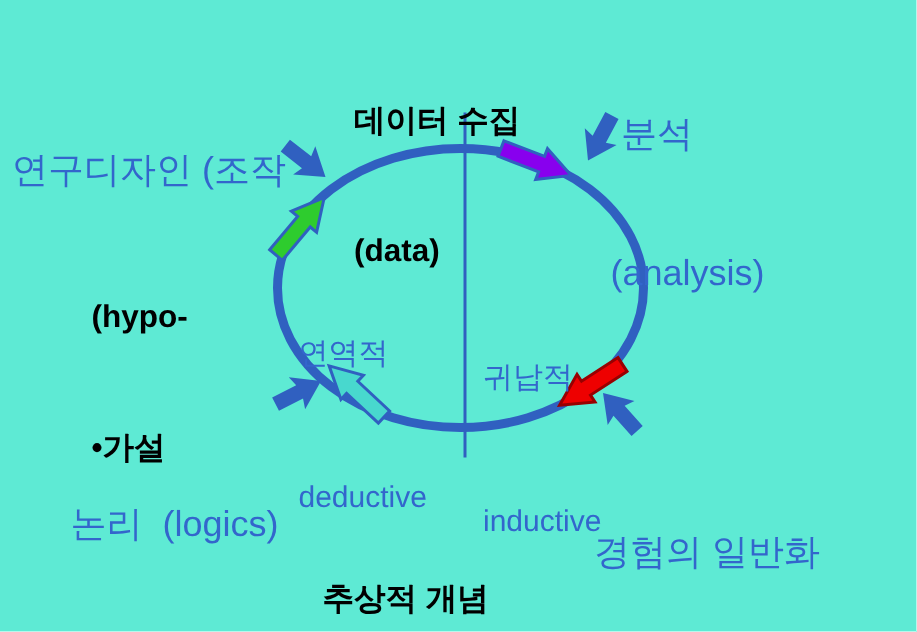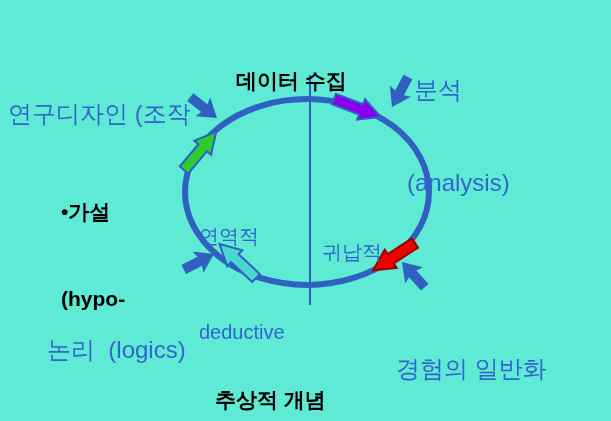--- a/index.html
+++ b/index.html
@@ -31,44 +31,46 @@
     <path d="M0,-5.5 L29,-5.5 L29,-11 L50,0 L29,11 L29,5.5 L0,5.5 Z" transform="translate(256,278) rotate(-137)" stroke="#3060C0" stroke-width="2" fill="#48D8CE"></path>
 
     <path d="M0,0 L-18,12 L-16,5 L-34,5 L-34,-5 L-16,-5 L-18,-12 Z" transform="translate(217,118) rotate(38)" fill="#3060C0"></path>
     <path d="M0,0 L-18,12 L-16,5 L-34,5 L-34,-5 L-16,-5 L-18,-12 Z" transform="translate(392,107) rotate(118)" fill="#3060C0"></path>
     <path d="M0,0 L-18,12 L-16,5 L-34,5 L-34,-5 L-16,-5 L-18,-12 Z" transform="translate(214,254) rotate(-27)" fill="#3060C0"></path>
     <path d="M0,0 L-18,12 L-16,5 L-34,5 L-34,-5 L-16,-5 L-18,-12 Z" transform="translate(402,262) rotate(-132)" fill="#3060C0"></path>
   </svg>
 
   <div class="lbl black" style="left:236px;top:8px;">
     <div>데이터 수집</div>
+    <div>(data)</div>
   </div>
 
   <div class="lbl blue" style="left:8px;top:36px;">
     <div>연구디자인 (조작</div>
   </div>
 
   <div class="lbl blue" style="left:407px;top:12px;">
     <div style="padding-left:7px;">분석</div>
     <div>(analysis)</div>
   </div>
 
   <div class="lbl black" style="left:61px;top:139px;">
+    <div>(hypo-</div>
     <div>•가설</div>
-    <div>(hypo-</div>
   </div>
 
 
   <div class="lbl inner" style="left:199px;top:156px;">
     <div>연역적</div>
     <div>deductive</div>
   </div>
 
   <div class="lbl inner" style="left:322px;top:172px;">
     <div>귀납적</div>
+    <div>inductive</div>
   </div>
 
   <div class="lbl blue" style="left:47px;top:272px;">
     <div>논리  (logics)</div>
   </div>
 
   <div class="lbl blue" style="left:396px;top:289px;line-height:32px;">
     <div>경험의 일반화</div>
     
   </div>

